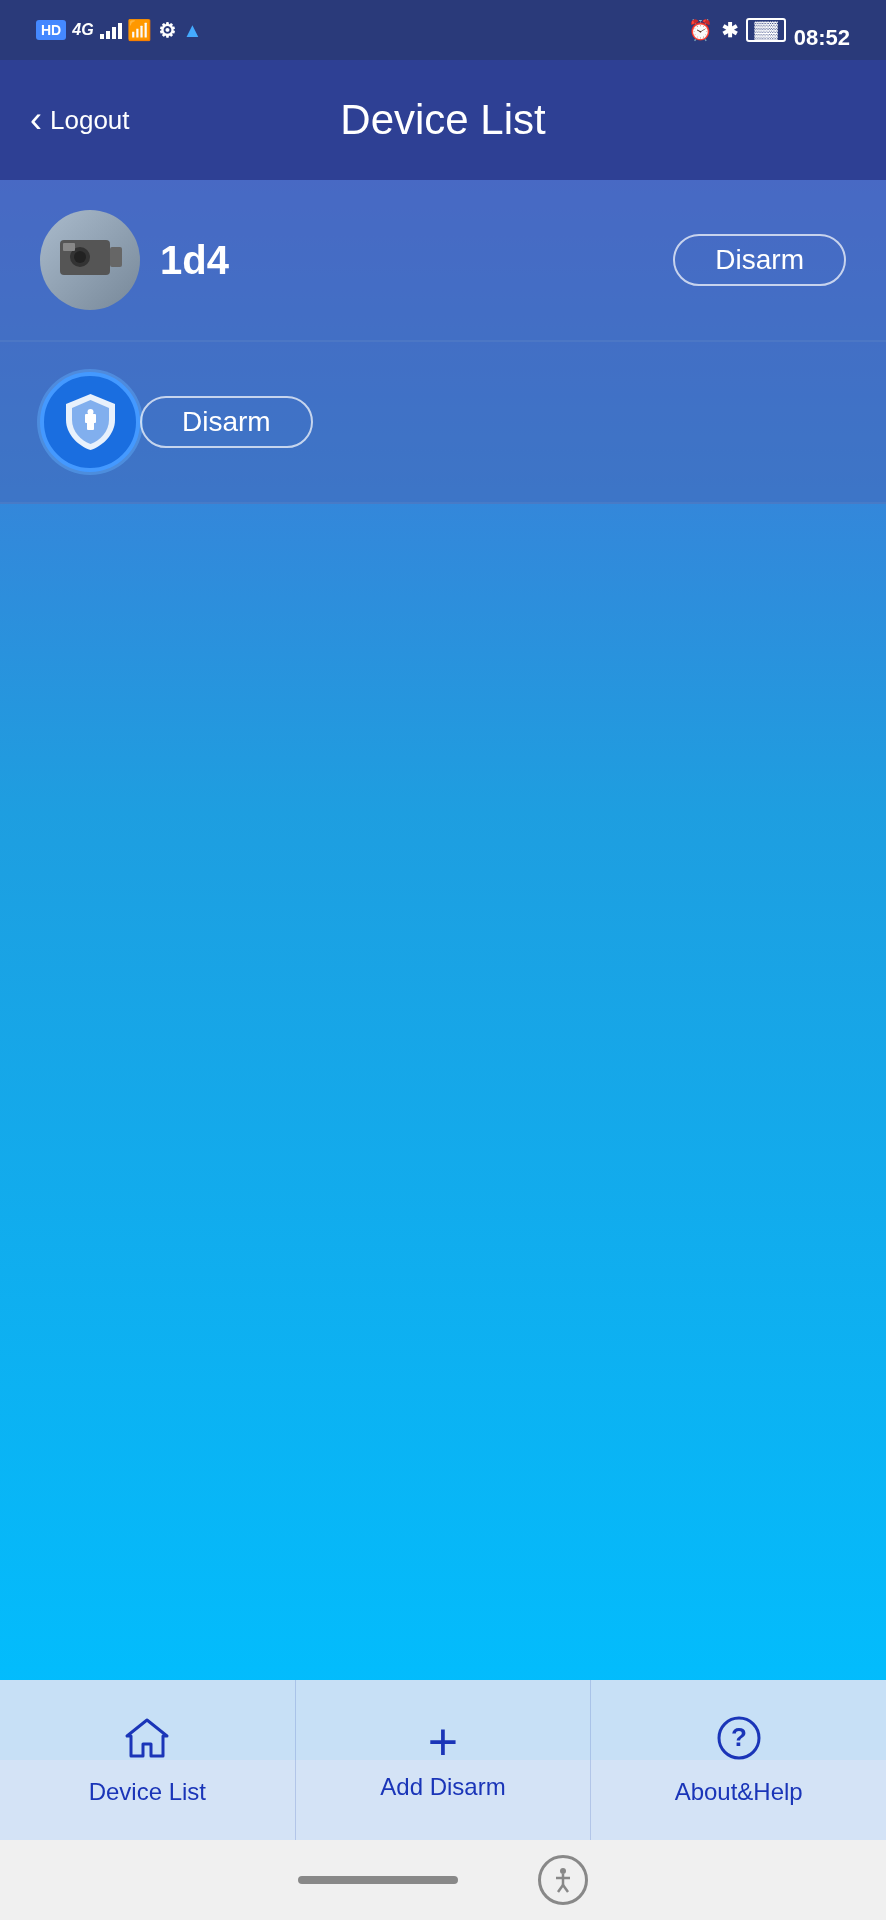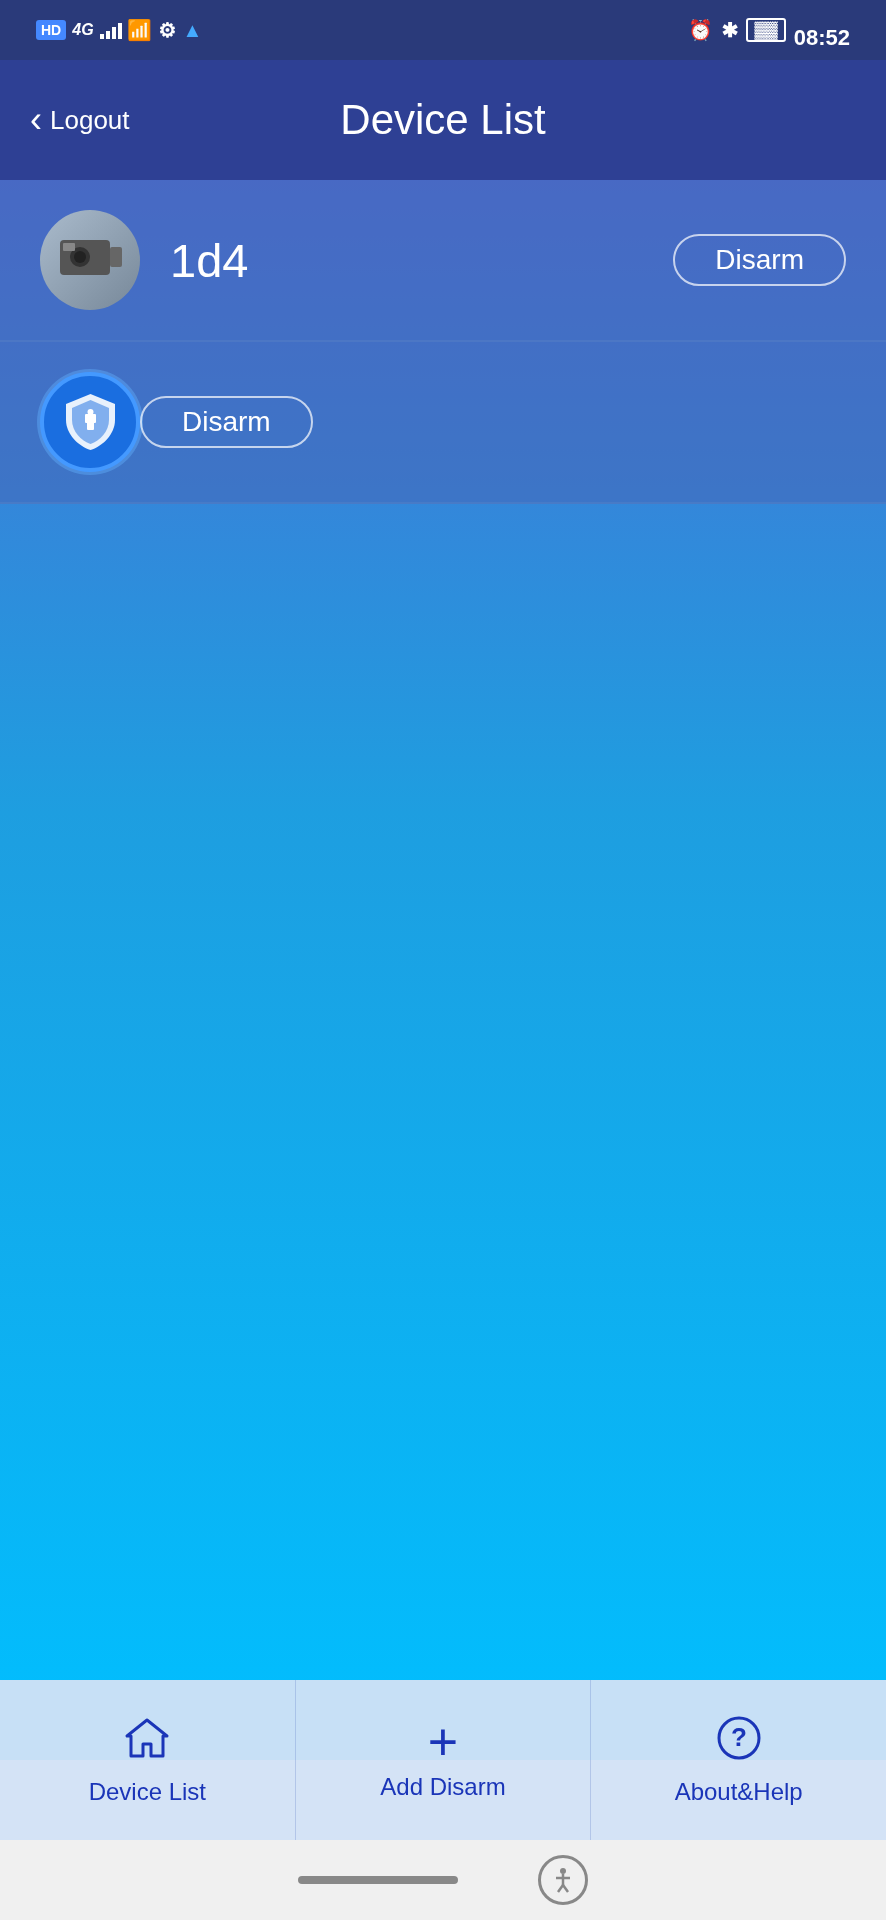--- a/index.html
+++ b/index.html
@@ -135,23 +135,23 @@
       display: flex;
       align-items: center;
       justify-content: center;
       flex-shrink: 0;
       box-shadow: 0 0 0 3px rgba(100, 180, 255, 0.4);
     }
 
     .device-name {
       flex: 1;
       color: white;
-      font-size: 47px;
-      font-weight: 400;
-      padding-left: 30px;
+      font-size: 40px;
+      font-weight: 700;
+      padding-left: 20px;
     }
     .disarm-btn {
       background: transparent;
       border: 2px solid rgba(255,255,255,0.7);
       border-radius: 50px;
       color: white;
       font-size: 28px;
       padding: 8px 40px;
       cursor: pointer;
       white-space: nowrap;

